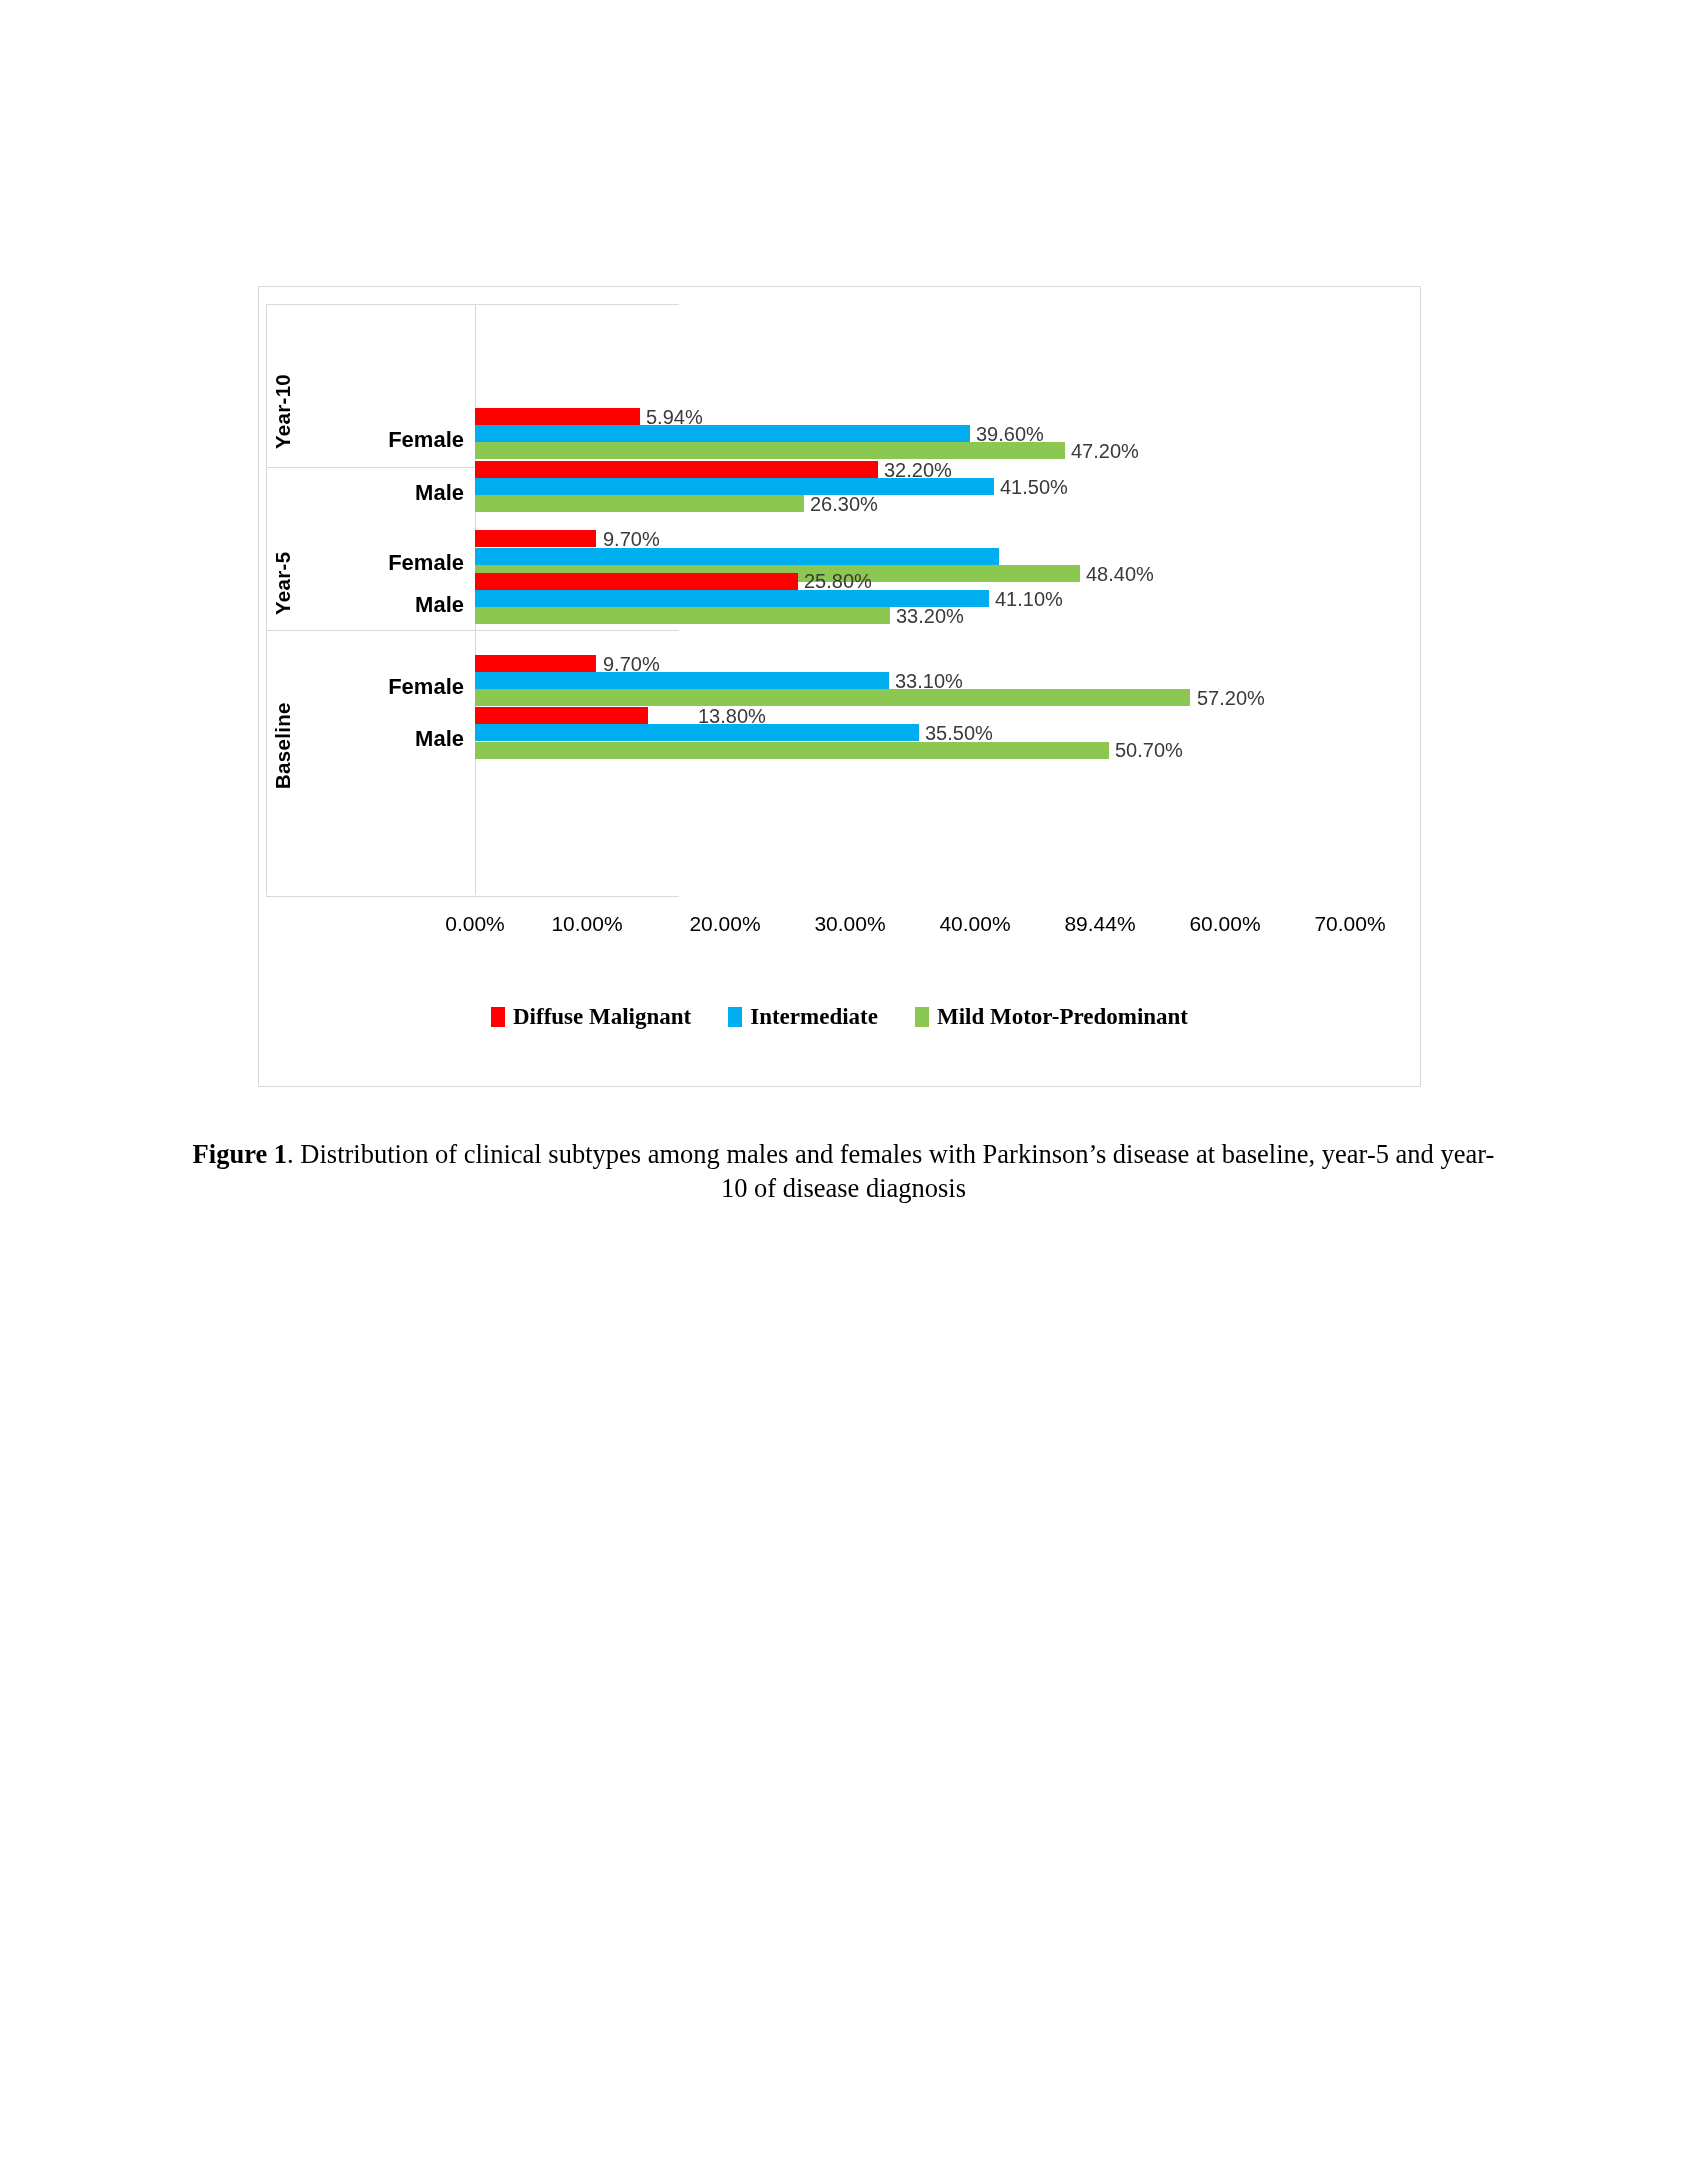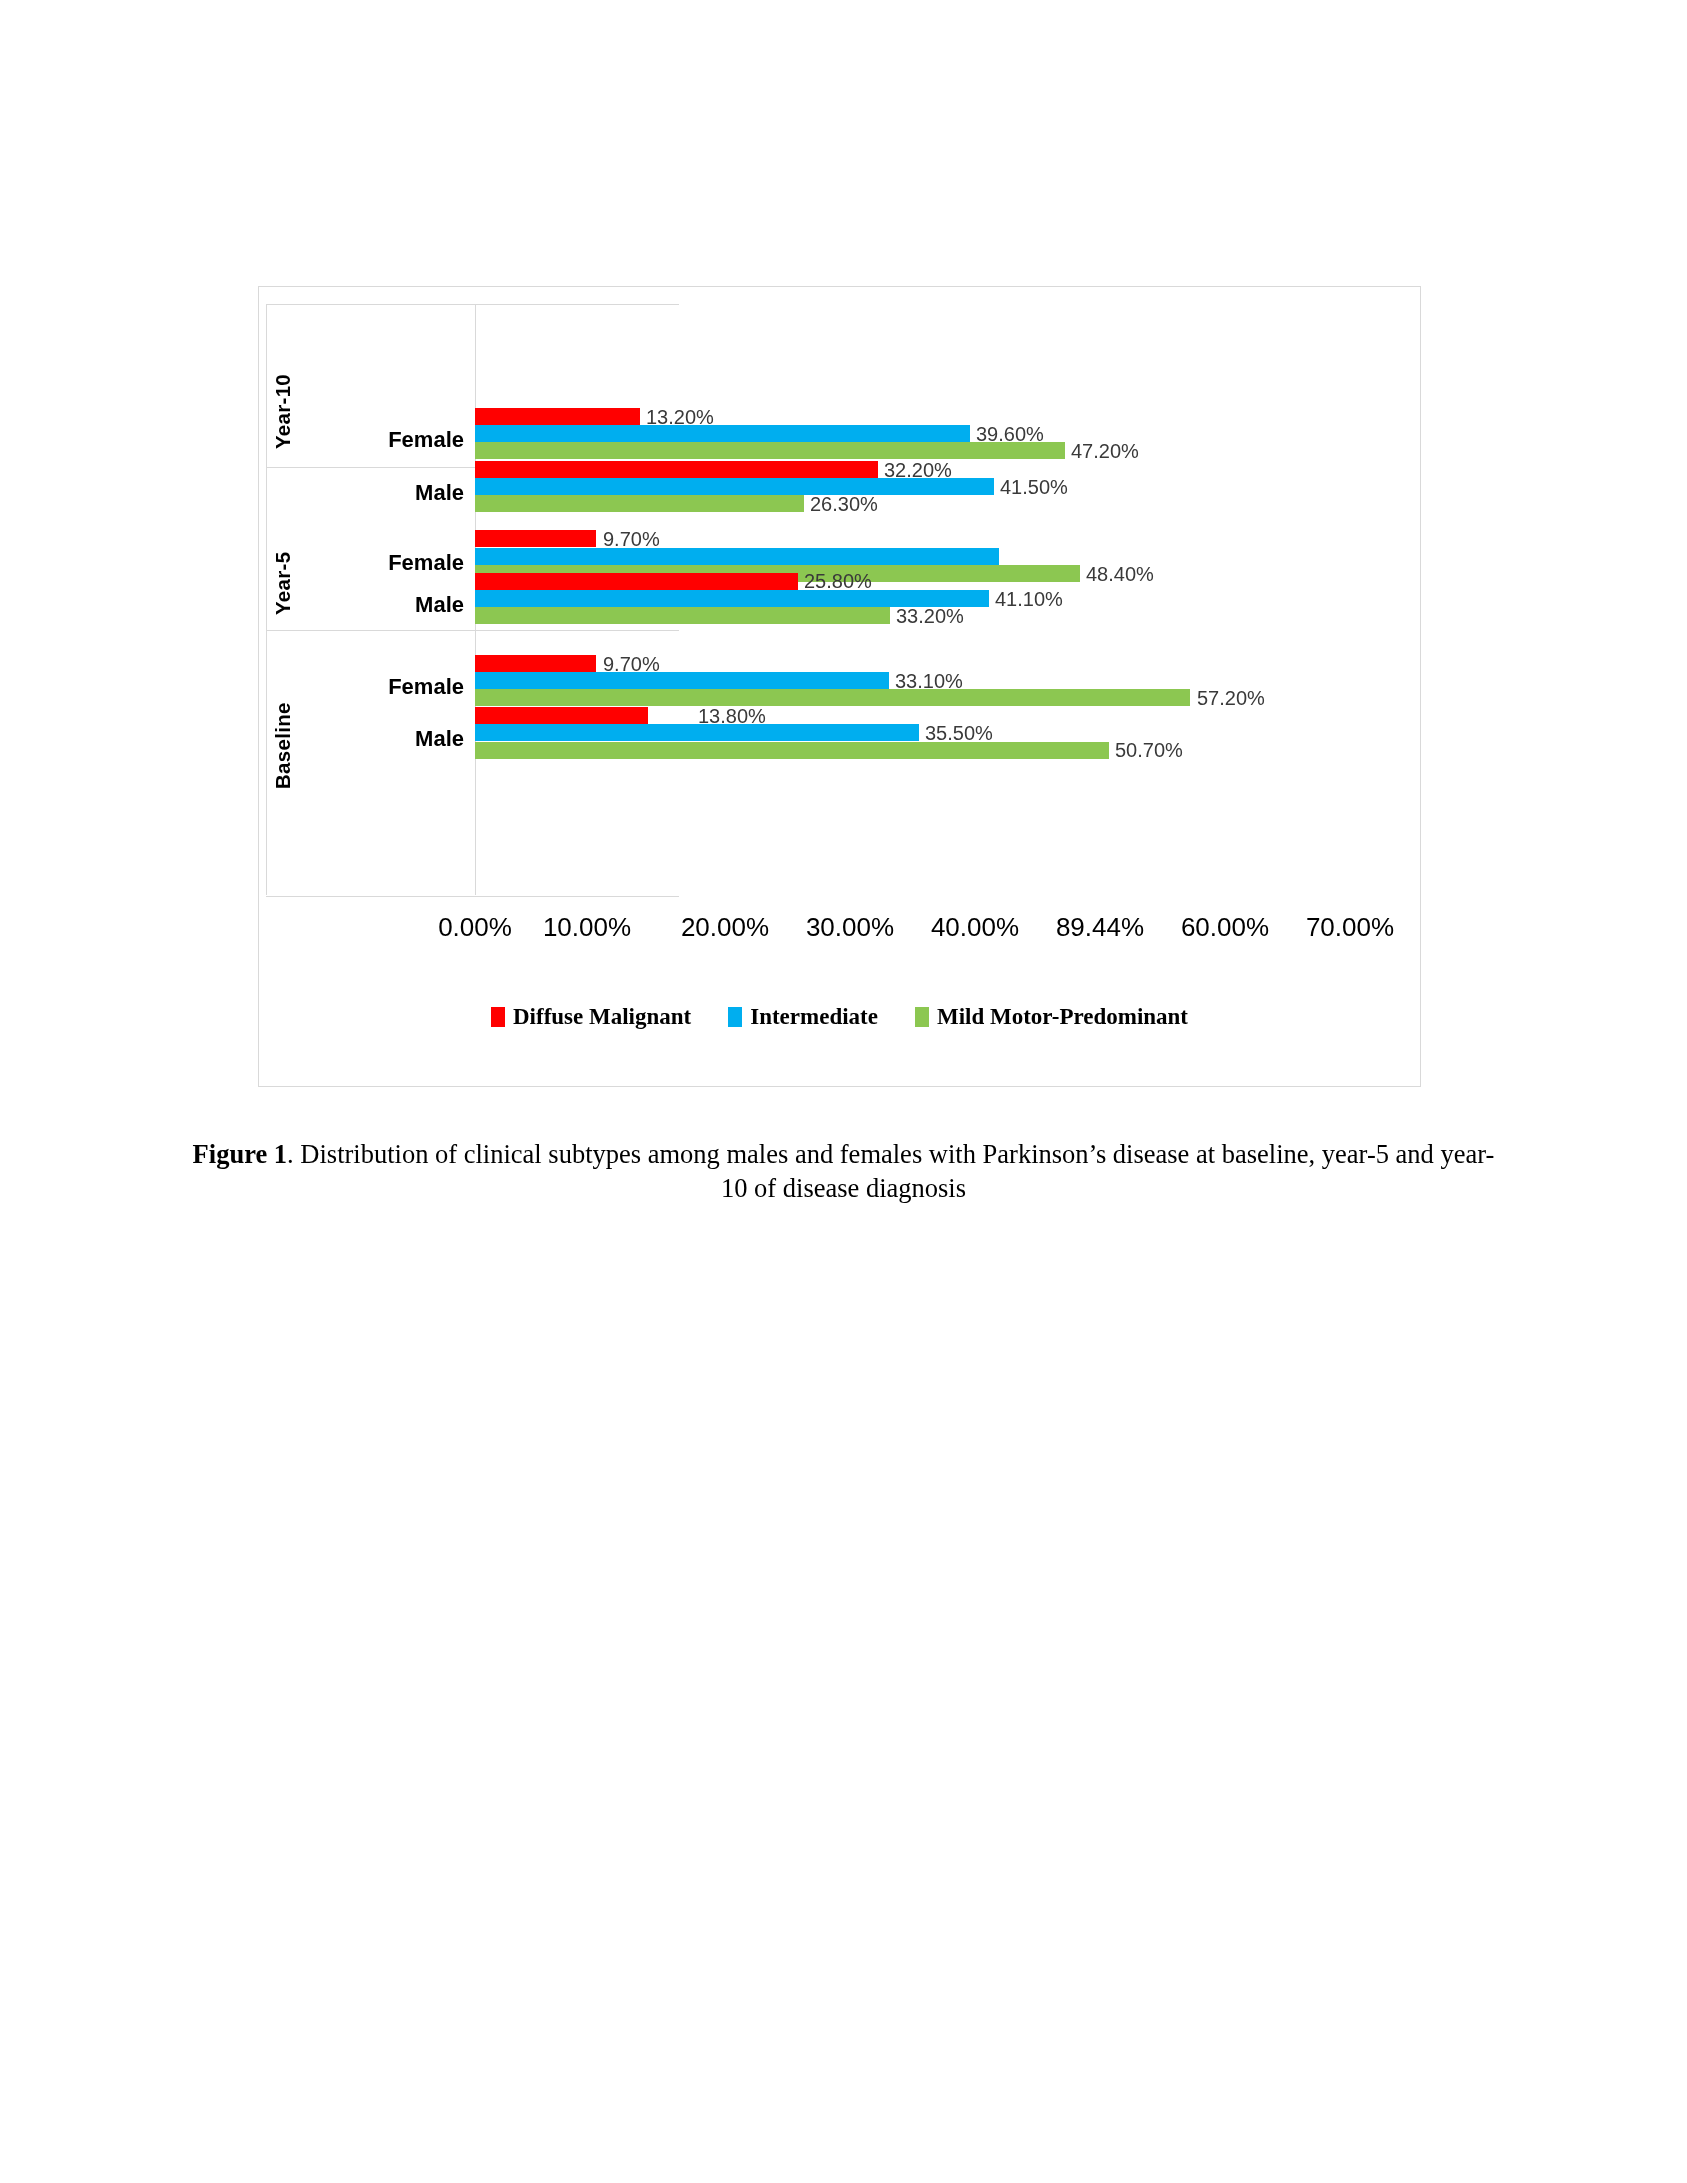--- a/index.html
+++ b/index.html
@@ -90,21 +90,21 @@
     position: absolute;
     font-size: 20px;
     color: #3a3a3a;
     white-space: nowrap;
     line-height: 20px;
   }
 
   
   .xtick {
     position: absolute;
-    font-size: 26px;
+    font-size: 21px;
     color: #000000;
     text-align: center;
     white-space: nowrap;
     transform: translateX(-50%);
   }
 
   
   #legend {
     position: absolute;
     left: 0;
@@ -173,21 +173,21 @@
       <div class="sex-label" style="left:79px; top:193px; width:126px;">Male</div>
 
       <div class="sex-label" style="left:79px; top:263px; width:126px;">Female</div>
       <div class="sex-label" style="left:79px; top:305px; width:126px;">Male</div>
 
       <div class="sex-label" style="left:79px; top:387px; width:126px;">Female</div>
       <div class="sex-label" style="left:79px; top:439px; width:126px;">Male</div>
 
       <div id="bars-layer">
           <div class="bar dm" style="left: 216px; top: 121px; width: 165px;"></div>
-          <div class="bar-label" style="left: 387px; top: 120px;">13.20%</div>
+          <div class="bar-label" style="left: 387px; top: 120px;">5.94%</div>
           <div class="bar inter" style="left: 216px; top: 138px; width: 495px;"></div>
           <div class="bar-label" style="left: 717px; top: 137px;">39.60%</div>
           <div class="bar mmp" style="left: 216px; top: 155px; width: 590px;"></div>
           <div class="bar-label" style="left: 812px; top: 154px;">47.20%</div>
           <div class="bar dm" style="left: 216px; top: 174px; width: 403px;"></div>
           <div class="bar-label" style="left: 625px; top: 173px;">32.20%</div>
           <div class="bar inter" style="left: 216px; top: 191px; width: 519px;"></div>
           <div class="bar-label" style="left: 741px; top: 190px;">41.50%</div>
           <div class="bar mmp" style="left: 216px; top: 208px; width: 329px;"></div>
           <div class="bar-label" style="left: 551px; top: 207px;">26.30%</div>

